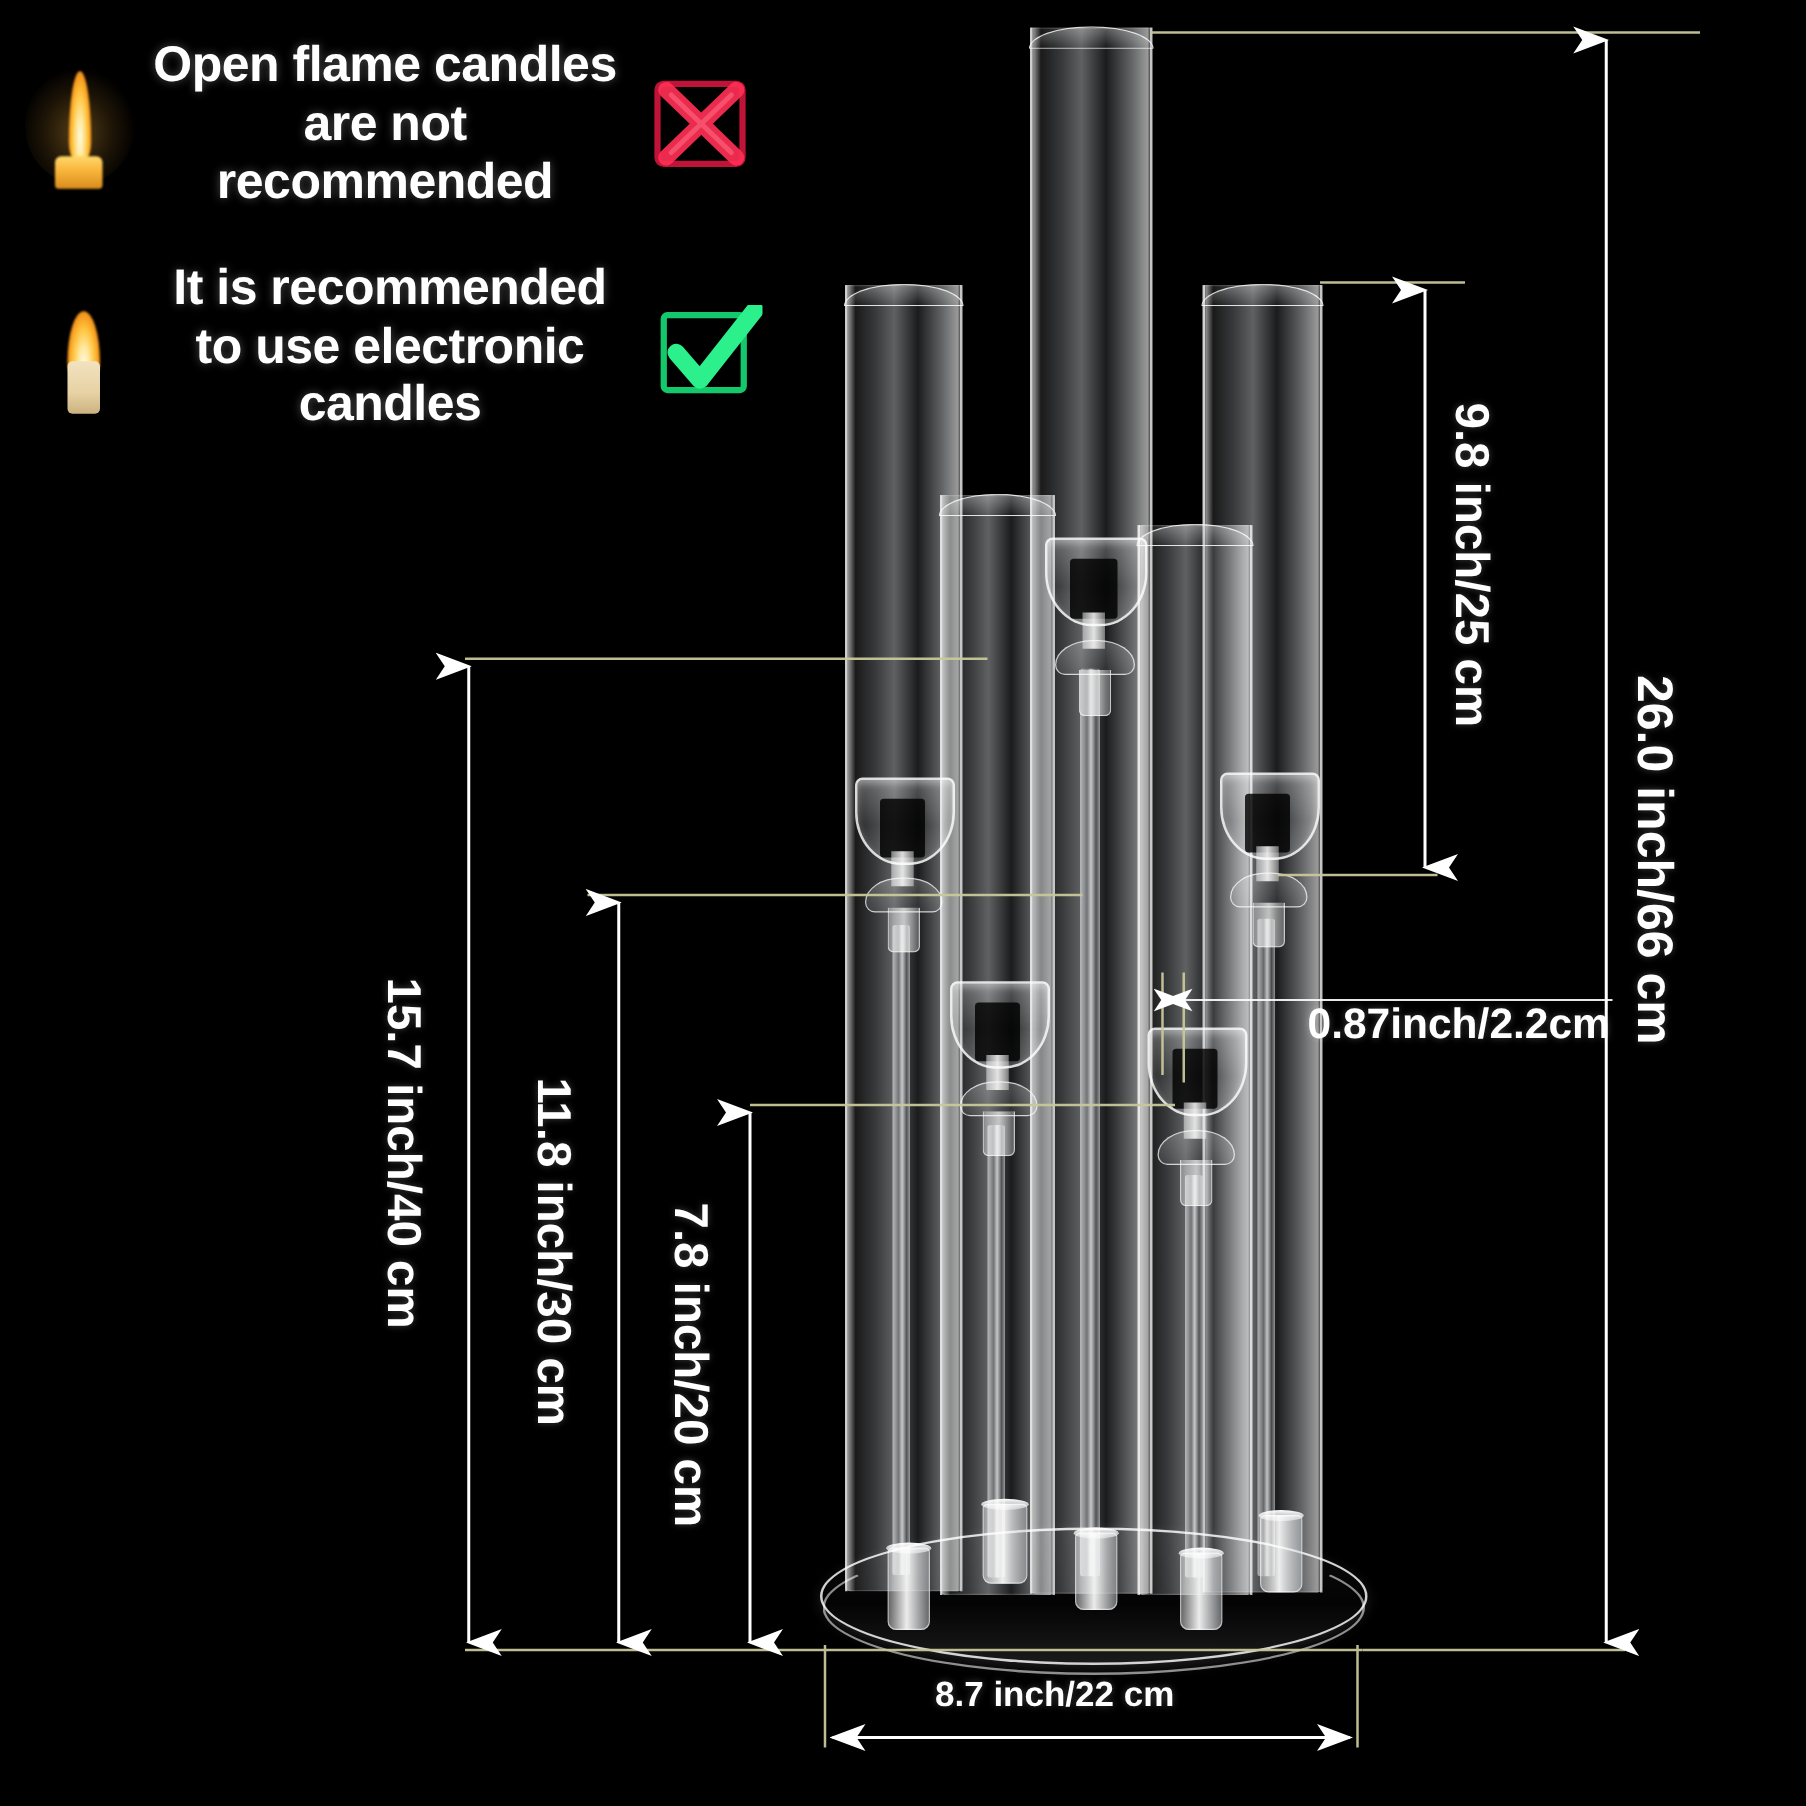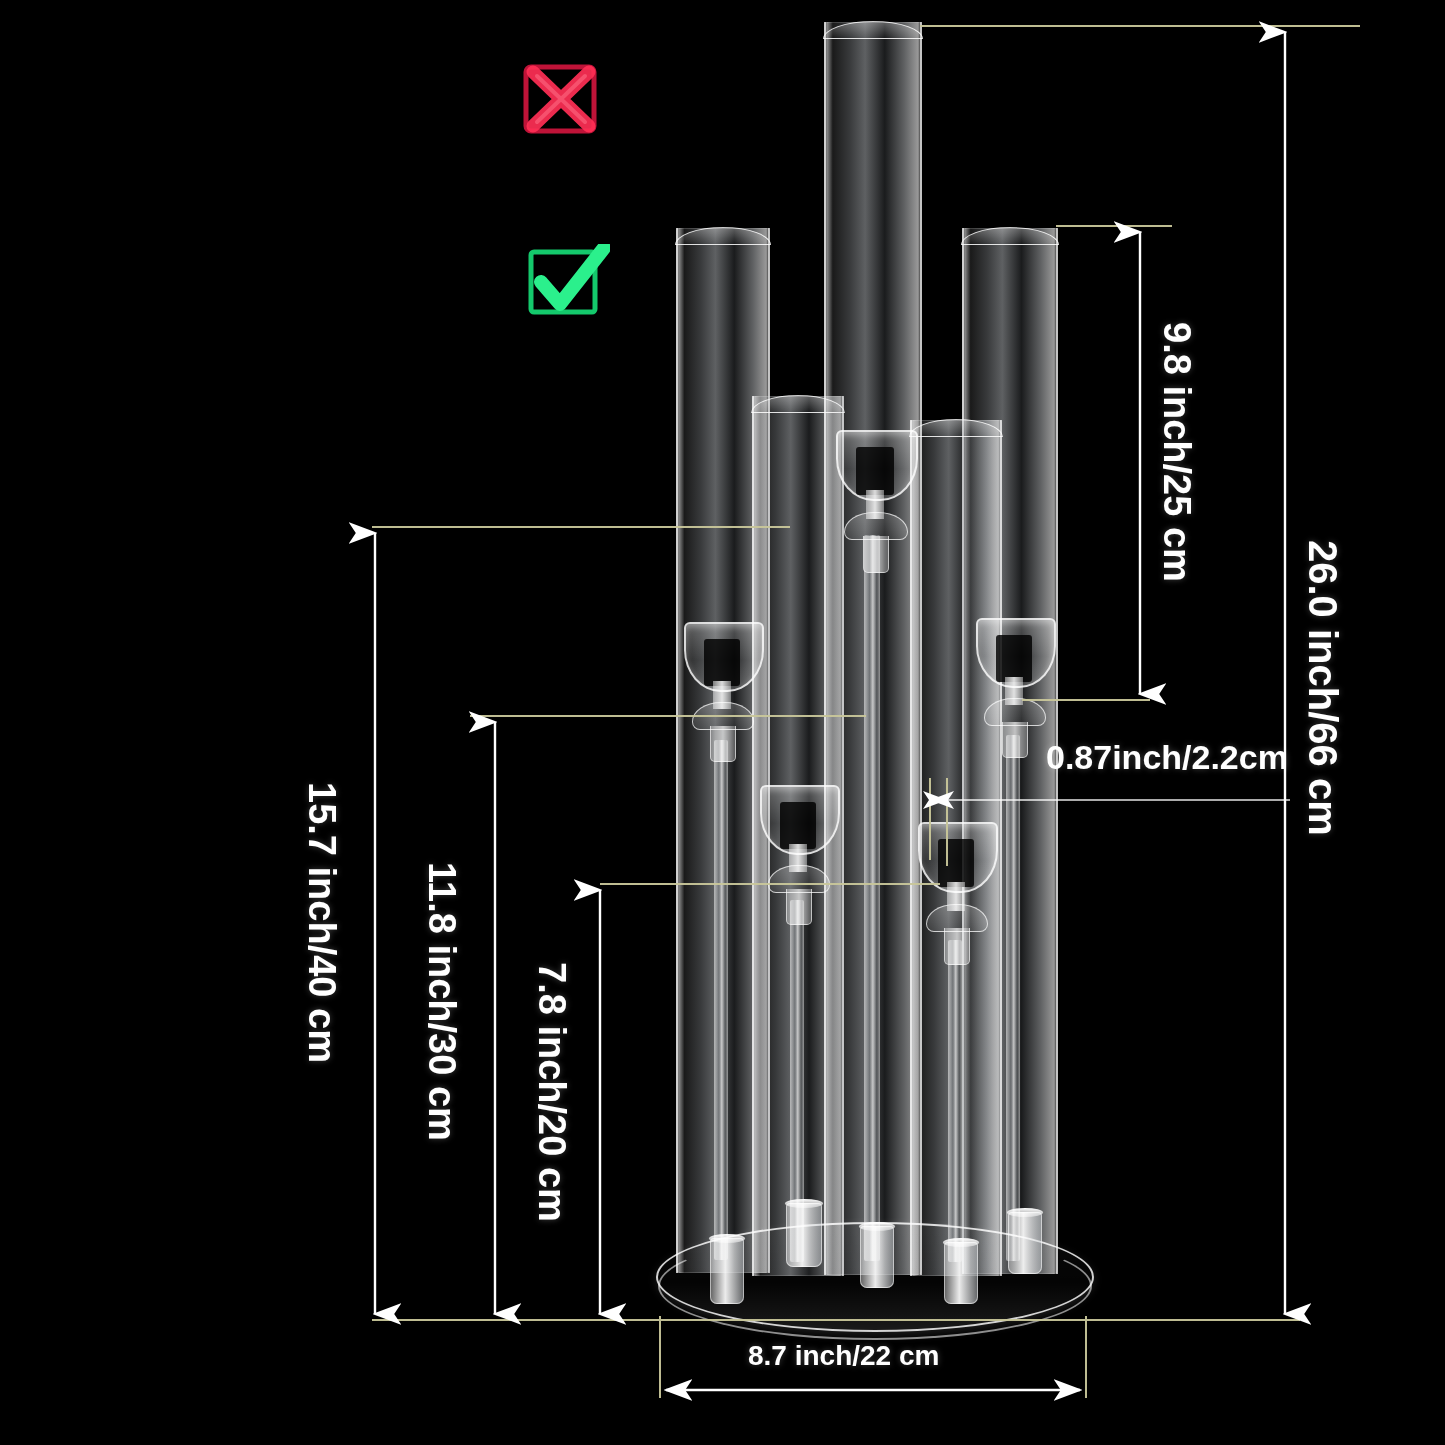--- a/index.html
+++ b/index.html
@@ -270,33 +270,48 @@
   <div class="dlabel vert" style="left:1300px;top:540px;font-size:40px;">26.0 inch/66 cm</div>
 
   <div class="dlabel vert" style="left:1155px;top:322px;font-size:38px;">9.8 inch/25 cm</div>
 
   <div class="dlabel vert" style="left:300px;top:782px;font-size:38px;">15.7 inch/40 cm</div>
 
   <div class="dlabel vert" style="left:420px;top:862px;font-size:38px;">11.8 inch/30 cm</div>
 
   <div class="dlabel vert" style="left:530px;top:962px;font-size:38px;">7.8 inch/20 cm</div>
 
-  <div class="dlabel" style="left:1046px;top:738px;font-size:34px;">0.87inch/2.2cm</div>
+  <div class="dlabel" style="left:1046px;top:800px;font-size:34px;">0.87inch/2.2cm</div>
 
   <div class="dlabel" style="left:748px;top:1340px;font-size:28px;">8.7 inch/22 cm</div>
 
+  <div class="warn-row" style="left:8px;top:34px;width:500px;height:130px;">
+    <div class="warn-icon">
+      <span class="flame-glow"></span>
+      <span class="flame tall"></span>
+      <span class="wick-candle"></span>
+    </div>
+    <div class="warn-text">Open flame candles are not recommended</div>
+  </div>
 
   <div class="mark" style="left:520px;top:62px;">
     <svg viewBox="0 0 86 78">
       <rect x="6" y="5" width="68" height="64" rx="5" fill="none" stroke="#e01642" stroke-width="5" opacity=".85"></rect>
       <path d="M13 10 L69 64 M69 10 L13 64" stroke="#ff2f55" stroke-width="13" stroke-linecap="round" opacity=".92"></path>
       <path d="M17 14 L65 60 M65 14 L17 60" stroke="#ff6f87" stroke-width="4" stroke-linecap="round" opacity=".55"></path>
     </svg>
   </div>
 
+  <div class="warn-row" style="left:12px;top:212px;width:500px;height:130px;">
+    <div class="warn-icon">
+      <span class="flame" style="left:42px;top:24px;width:26px;height:58px;"></span>
+      <span class="ecandle-body"></span>
+    </div>
+    <div class="warn-text">It is recommended to use electronic candles</div>
+  </div>
 
   <div class="mark" style="left:524px;top:244px;">
     <svg viewBox="0 0 86 78">
       <rect x="7" y="8" width="64" height="60" rx="3" fill="none" stroke="#14c96c" stroke-width="5"></rect>
       <path d="M17 38 L36 60 L80 4" fill="none" stroke="#2bf08c" stroke-width="14" stroke-linecap="round" stroke-linejoin="round"></path>
     </svg>
   </div>
 
 </div>
 

